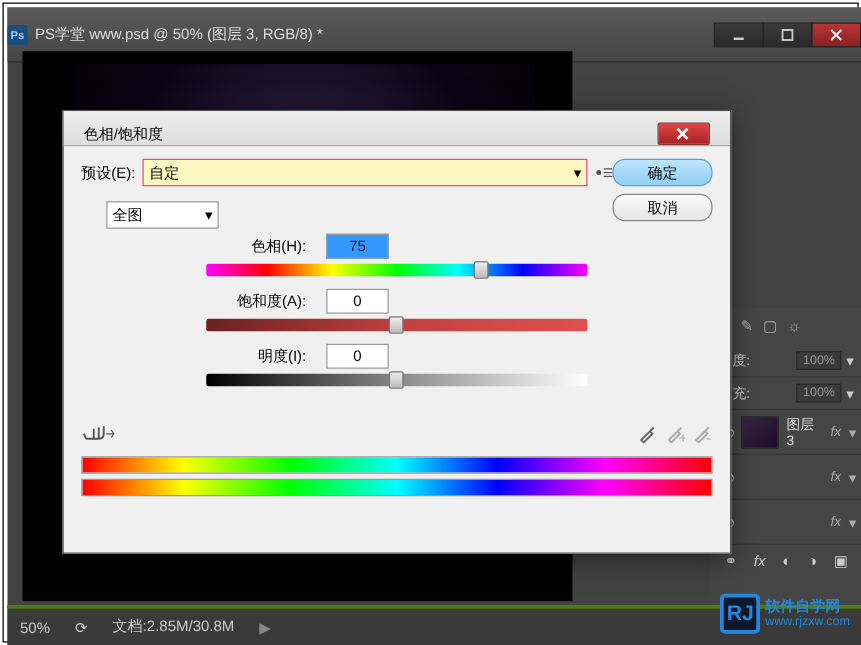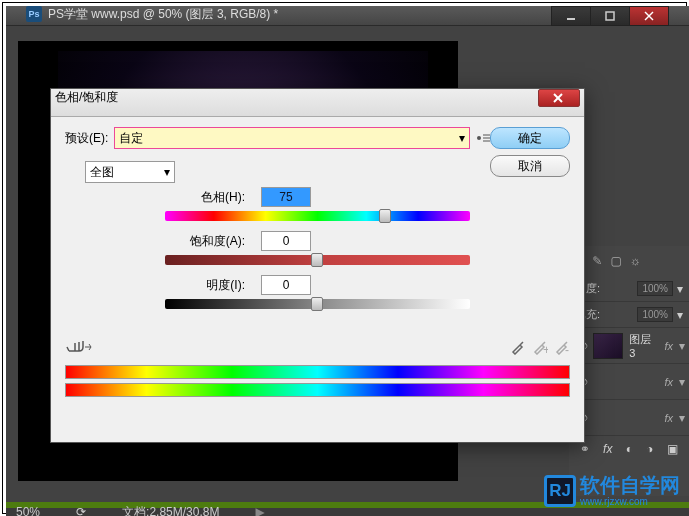--- a/index.html
+++ b/index.html
@@ -1,40 +1,40 @@
 <!DOCTYPE html>
 <html><head>
 <meta charset="utf-8">
 <style>
 *{margin:0;padding:0;box-sizing:border-box;font-family:"Microsoft YaHei","SimSun",sans-serif;font-size:12px}
 body{background:#fff;width:689px;height:516px;overflow:hidden;position:relative}
 .frame{position:absolute;left:2px;top:2px;width:685px;height:512px;border:1px solid #000}
 .app{position:absolute;left:3px;top:3px;width:683px;height:510px;background:#424242}
-.titlebar{height:20px;background:linear-gradient(#5a5a5a,#454545);display:flex;color:#ddd;padding:0 20px;border-bottom:1px solid #2a2a2a}
+.titlebar{height:44px;background:linear-gradient(#5a5a5a,#454545);display:flex;align-items:center;color:#ddd;padding:0 0;border-bottom:1px solid #2a2a2a}
 .titlebar .ps-icon{width:16px;height:16px;background:#1a4d7a;border-radius:2px;margin-right:6px;display:flex;align-items:center;justify-content:center;color:#9cf;font-size:9px;font-weight:bold}
 .winbtns{margin-left:auto;display:flex}
 .winbtn{width:40px;height:20px;background:linear-gradient(#3a3a3a,#2a2a2a);border:1px solid #222;display:flex;align-items:center;justify-content:center;color:#ccc;margin-left:-1px}
 .winbtn.close{background:linear-gradient(#b33,#822)}
 .canvas-area{position:absolute;left:12px;top:35px;width:440px;height:440px;background:#000}
 .nebula{position:absolute;left:40px;top:10px;width:370px;height:370px;background:radial-gradient(ellipse at 50% 40%,#4a2d5a 0%,#2a1a3a 30%,#0a0515 60%,#000 100%)}
-.statusbar{position:absolute;left:0;bottom:0;width:100%;height:14px;background:#3a3a3a;border-top:6px solid #4d7c0f;display:flex;align-items:center;color:#ccc;padding:0 10px;gap:36px}
+.statusbar{position:absolute;left:0;bottom:0;width:100%;height:32px;background:#3a3a3a;border-top:3px solid #4d7c0f;display:flex;align-items:center;color:#ccc;padding:0 10px;gap:20px}
 .sb-arrow{color:#888}
 .rightpanel{position:absolute;right:0;top:240px;width:120px;height:250px;background:#454545}
 .rpanel-row{height:26px;display:flex;align-items:center;padding:0 6px;color:#ccc;border-bottom:1px solid #383838;gap:4px}
 .rpanel-row .lbl{flex:1;font-size:11px}
 .pct{background:#3a3a3a;padding:1px 4px;border:1px solid #2a2a2a;color:#999;font-size:10px}
 .layer-row{height:36px;display:flex;align-items:center;padding:0 4px;gap:6px;border-bottom:1px solid #383838}
 .eye{width:14px;color:#ccc}
 .thumb{width:32px;height:26px;background:linear-gradient(135deg,#3a2548,#1a0d25);border:1px solid #222}
 .layer-name{color:#ddd;font-size:11px}
 .fx{margin-left:auto;color:#aaa;font-style:italic;font-size:11px}
 .layer-tools{height:26px;display:flex;align-items:center;justify-content:space-around;color:#ccc;padding:0 4px}
 .icon-row{height:30px;display:flex;align-items:center;gap:8px;padding:0 8px;color:#aaa}
 .dialog{position:absolute;left:47px;top:85px;width:535px;height:355px;background:#f0f0f0;border:1px solid #555;box-shadow:0 4px 20px rgba(0,0,0,.5)}
-.dlg-title{height:28px;background:linear-gradient(#eee,#ddd);display:flex;align-items:flex-start;padding:0 4px;border-bottom:1px solid #aaa}
+.dlg-title{height:28px;background:linear-gradient(#eee,#ddd);display:flex;align-items:flex-end;padding:0 16px;border-bottom:1px solid #aaa}
 .dlg-close{margin-left:auto;width:42px;height:18px;background:linear-gradient(#d44,#a22);border-radius:2px;display:flex;align-items:center;justify-content:center;color:#fff;border:1px solid #833}
 .dlg-body{padding:10px 14px;display:flex;}
 .dlg-left{flex:1}
 .dlg-right{width:80px;display:flex;flex-direction:column;gap:6px}
 .dlg-btn{height:22px;background:linear-gradient(#fafafa,#e5e5e5);border:1px solid #888;border-radius:10px;display:flex;align-items:center;justify-content:center}
 .dlg-btn.primary{background:linear-gradient(#bde5ff,#8fcef5);border-color:#5a9fd4}
 .preset-row{display:flex;align-items:center;gap:6px;margin-bottom:12px}
 .preset-row select,.combo{height:22px;border:1px solid #ec4899;background:#fef9c3;padding:0 4px;flex:0 0 auto}
 .preset-row .preset-select{flex:1}
 .edit-combo{margin-left:20px;width:90px;height:22px;border:1px solid #999;background:#fff;display:flex;align-items:center;padding:0 4px;justify-content:space-between;margin-bottom:4px}
@@ -51,21 +51,21 @@
 .bottom-row{display:flex;align-items:center;gap:8px;margin:8px 14px}
 .hand-icon{width:30px;color:#555}
 .eyedrops{margin-left:auto;display:flex;gap:6px;color:#666}
 .checks{width:80px}
 .check-row{display:flex;align-items:center;gap:4px;margin-bottom:4px}
 .check-row input{width:13px;height:13px}
 .hue-bar{height:14px;margin:4px 14px;background:linear-gradient(90deg,#f00,#ff0 16%,#0f0 33%,#0ff 50%,#00f 66%,#f0f 83%,#f00);border:1px solid #999}
 .watermark{position:absolute;right:6px;bottom:6px;display:flex;align-items:center;gap:4px}
 .wm-box{width:32px;height:32px;border:3px solid #2288dd;border-radius:4px;display:flex;align-items:center;justify-content:center;color:#2288dd;font-weight:bold;font-size:17px;background:#0f172a}
 .wm-text{display:flex;flex-direction:column;line-height:1.1}
-.wm-cn{color:#2288dd;font-weight:bold;font-size:20px}
+.wm-cn{color:#2288dd;font-weight:bold;font-size:12px}
 .wm-url{color:#2288dd;font-size:10px}
 .menu-icn{width:14px;height:12px;display:inline-block}
 svg{display:block}
 </style>
 </head>
 <body>
 
 <div class="frame">
 <div class="app">
   <div class="titlebar">

